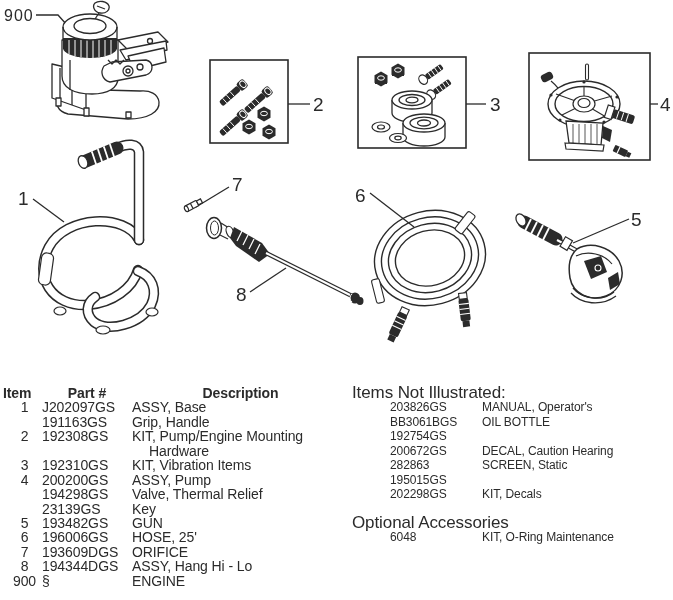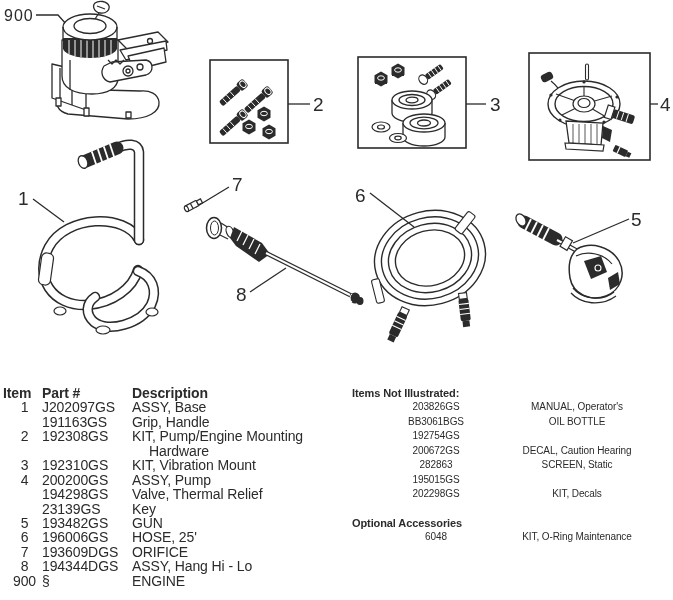--- a/index.html
+++ b/index.html
@@ -15,32 +15,31 @@
   .callout-sm { font-size:16px; letter-spacing:1px; }
 
   #left-table { position:absolute; left:3px; top:386px; width:346px; }
   #right-table { position:absolute; left:352px; top:386px; width:320px; }
   .trow {
     display:grid; grid-template-columns:39px 90px 1fr;
     height:14.45px; line-height:14.45px; font-size:14px; letter-spacing:-0.1px;
     white-space:nowrap;
   }
   .c-item { text-align:center; padding-left:4px; }
-  .trow.header span { font-weight:bold; }
+  .trow.header span { font-weight:bold;text-align:center; }
   .trow.header .c-item { text-align:left; padding-left:0; }
   .trow.indent .c-desc { padding-left:17px; }
   .rtitle {
-    font-weight:bold; font-size:11px; height:14.45px; line-height:14.45px;
+    font-weight:normal; font-size:17px; height:14.45px; line-height:14.45px;
     letter-spacing:-0.1px; white-space:nowrap;
   }
   .trow2 {
     display:grid; grid-template-columns:92px 1fr; padding-left:38px;
-    height:14.45px; line-height:14.45px; font-size:10px; letter-spacing:-0.1px;
+    height:14.45px; line-height:14.45px; font-size:12px; letter-spacing:-0.1px;
     white-space:nowrap;
-    text-align:center;
   }
   .gap { height:14.45px; }
 </style>
 </head>
 <body>
 
 <div class="stage">
 
 <svg class="diagram" width="673" height="382" viewBox="0 0 673 382">
 
@@ -424,21 +423,21 @@
     <span class="c-desc">KIT, Pump/Engine Mounting</span>
   </div>
   <div class="trow indent">
     <span class="c-item"></span>
     <span class="c-part"></span>
     <span class="c-desc">Hardware</span>
   </div>
   <div class="trow">
     <span class="c-item">3</span>
     <span class="c-part">192310GS</span>
-    <span class="c-desc">KIT, Vibration Mount</span>
+    <span class="c-desc">KIT, Vibration Items</span>
   </div>
   <div class="trow">
     <span class="c-item">4</span>
     <span class="c-part">200200GS</span>
     <span class="c-desc">ASSY, Pump</span>
   </div>
   <div class="trow">
     <span class="c-item"></span>
     <span class="c-part">194298GS</span>
     <span class="c-desc">Valve, Thermal Relief</span>

